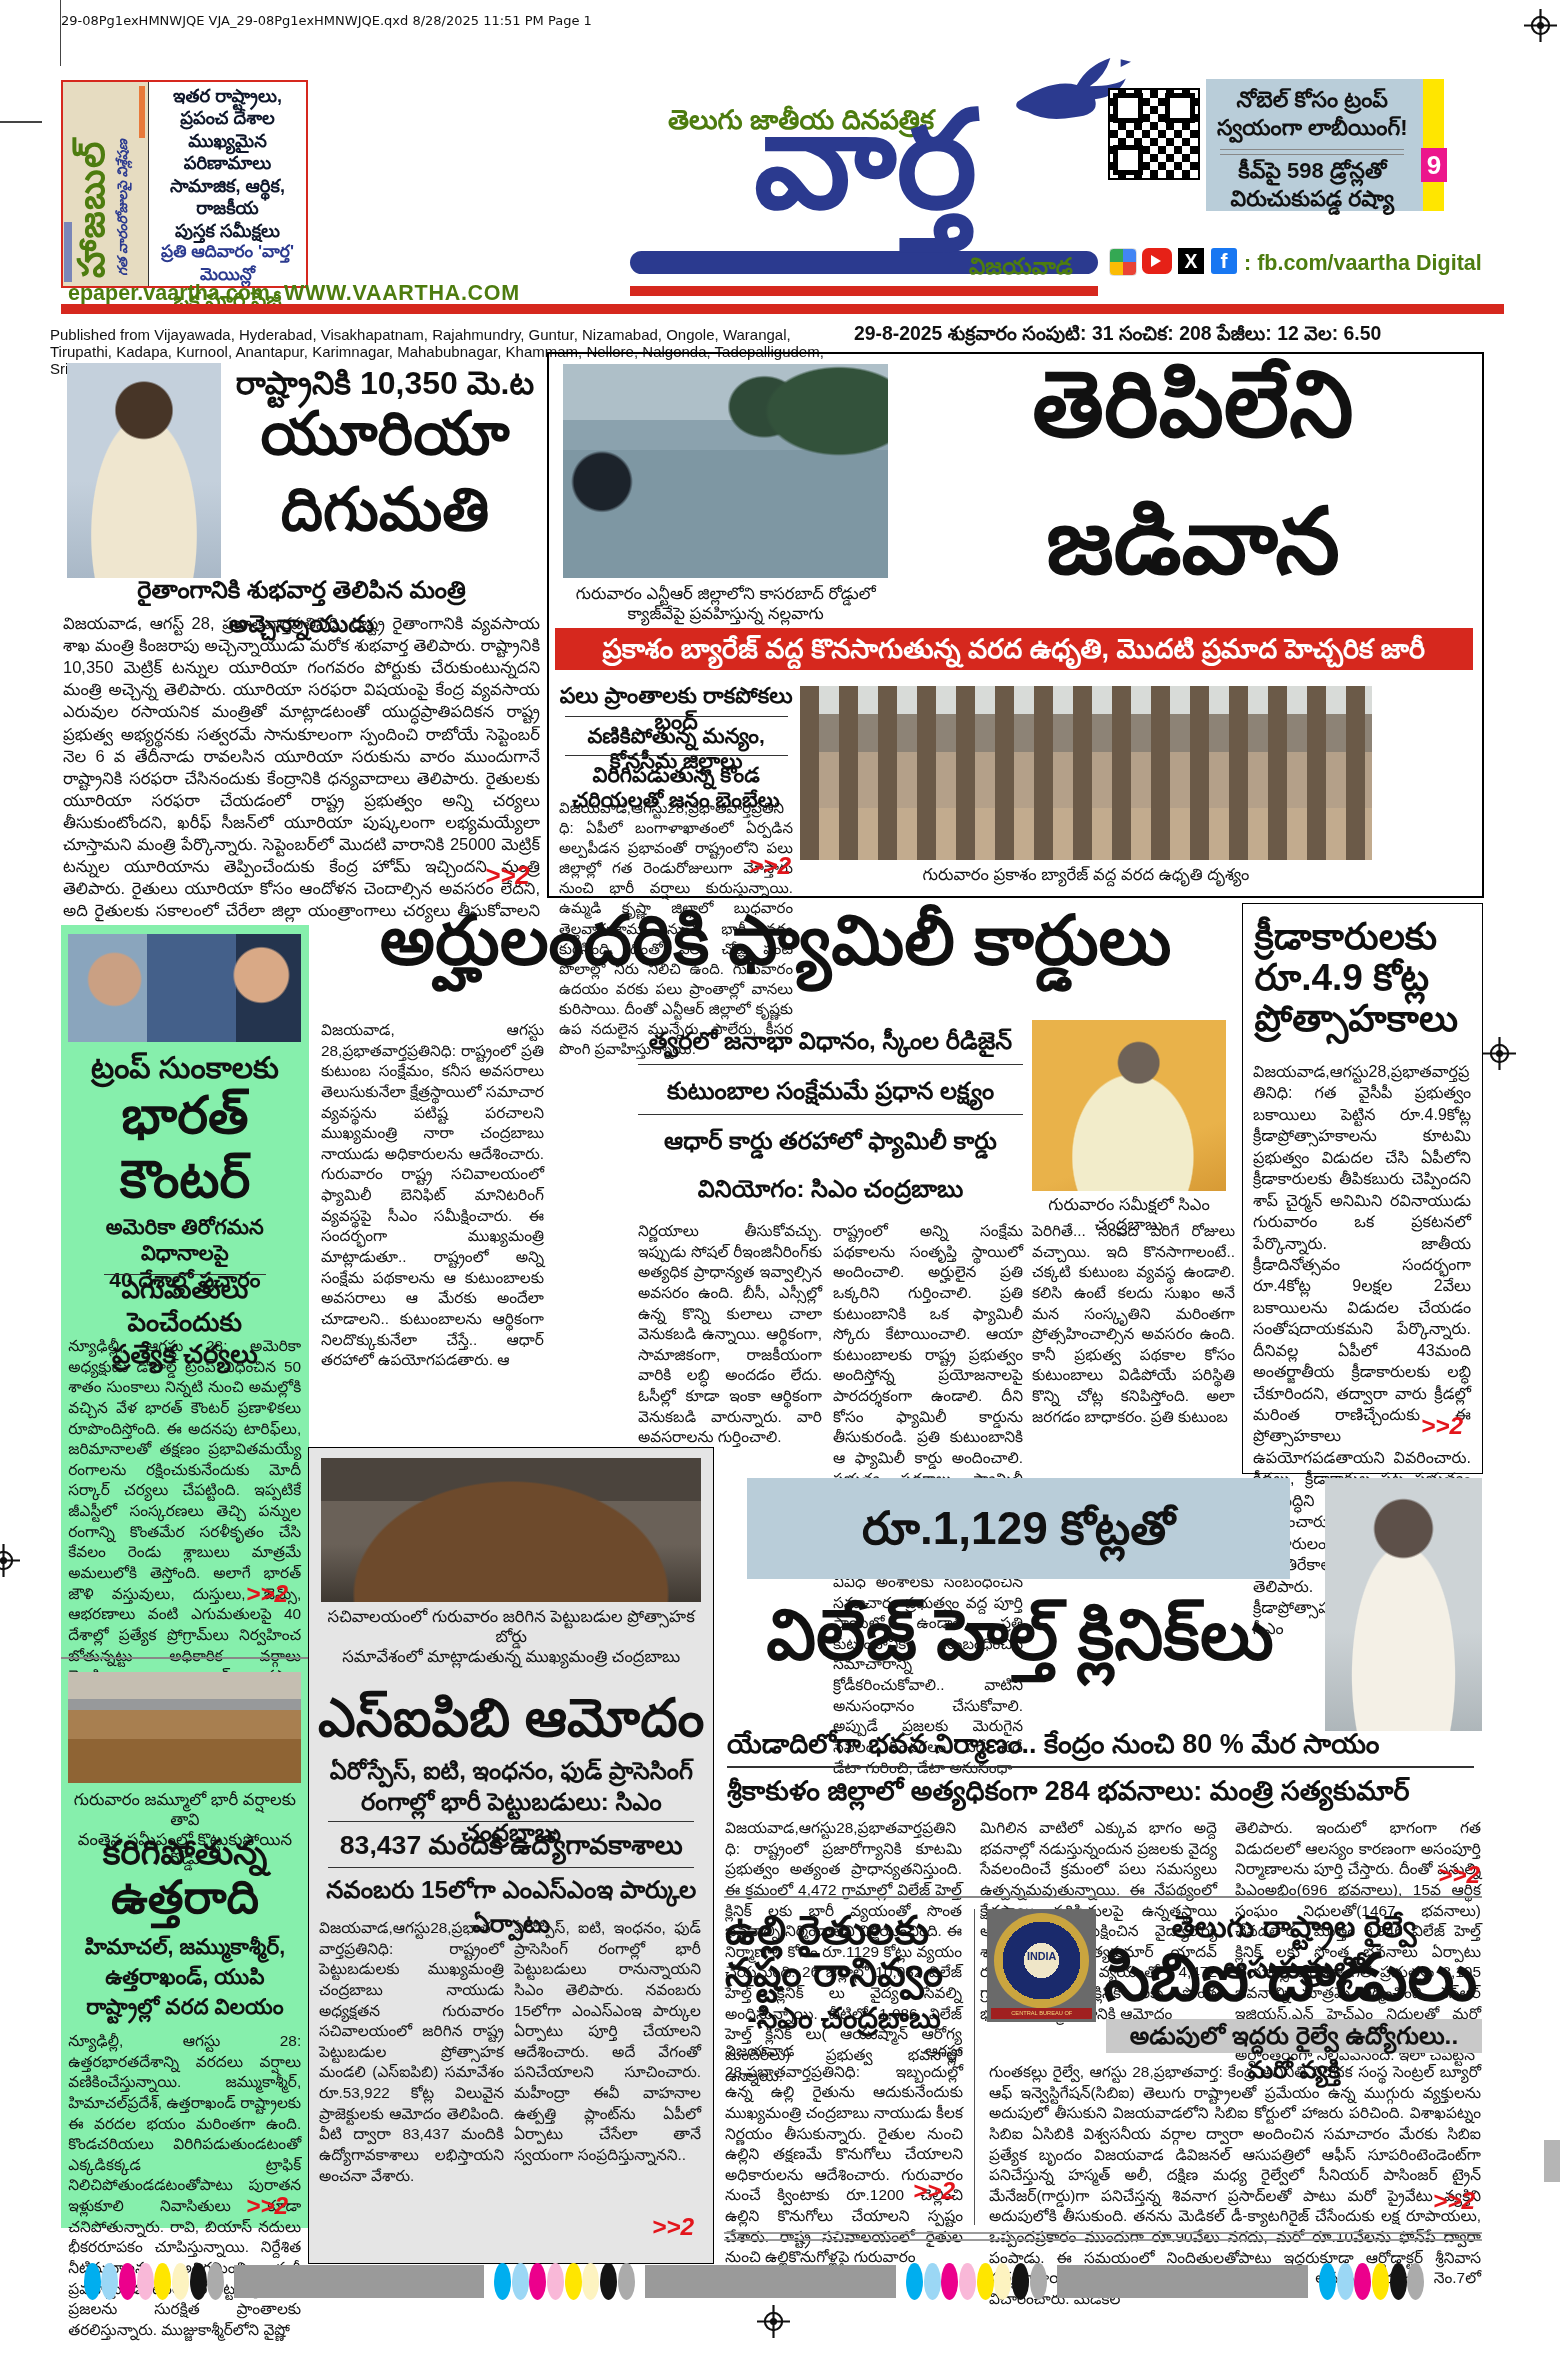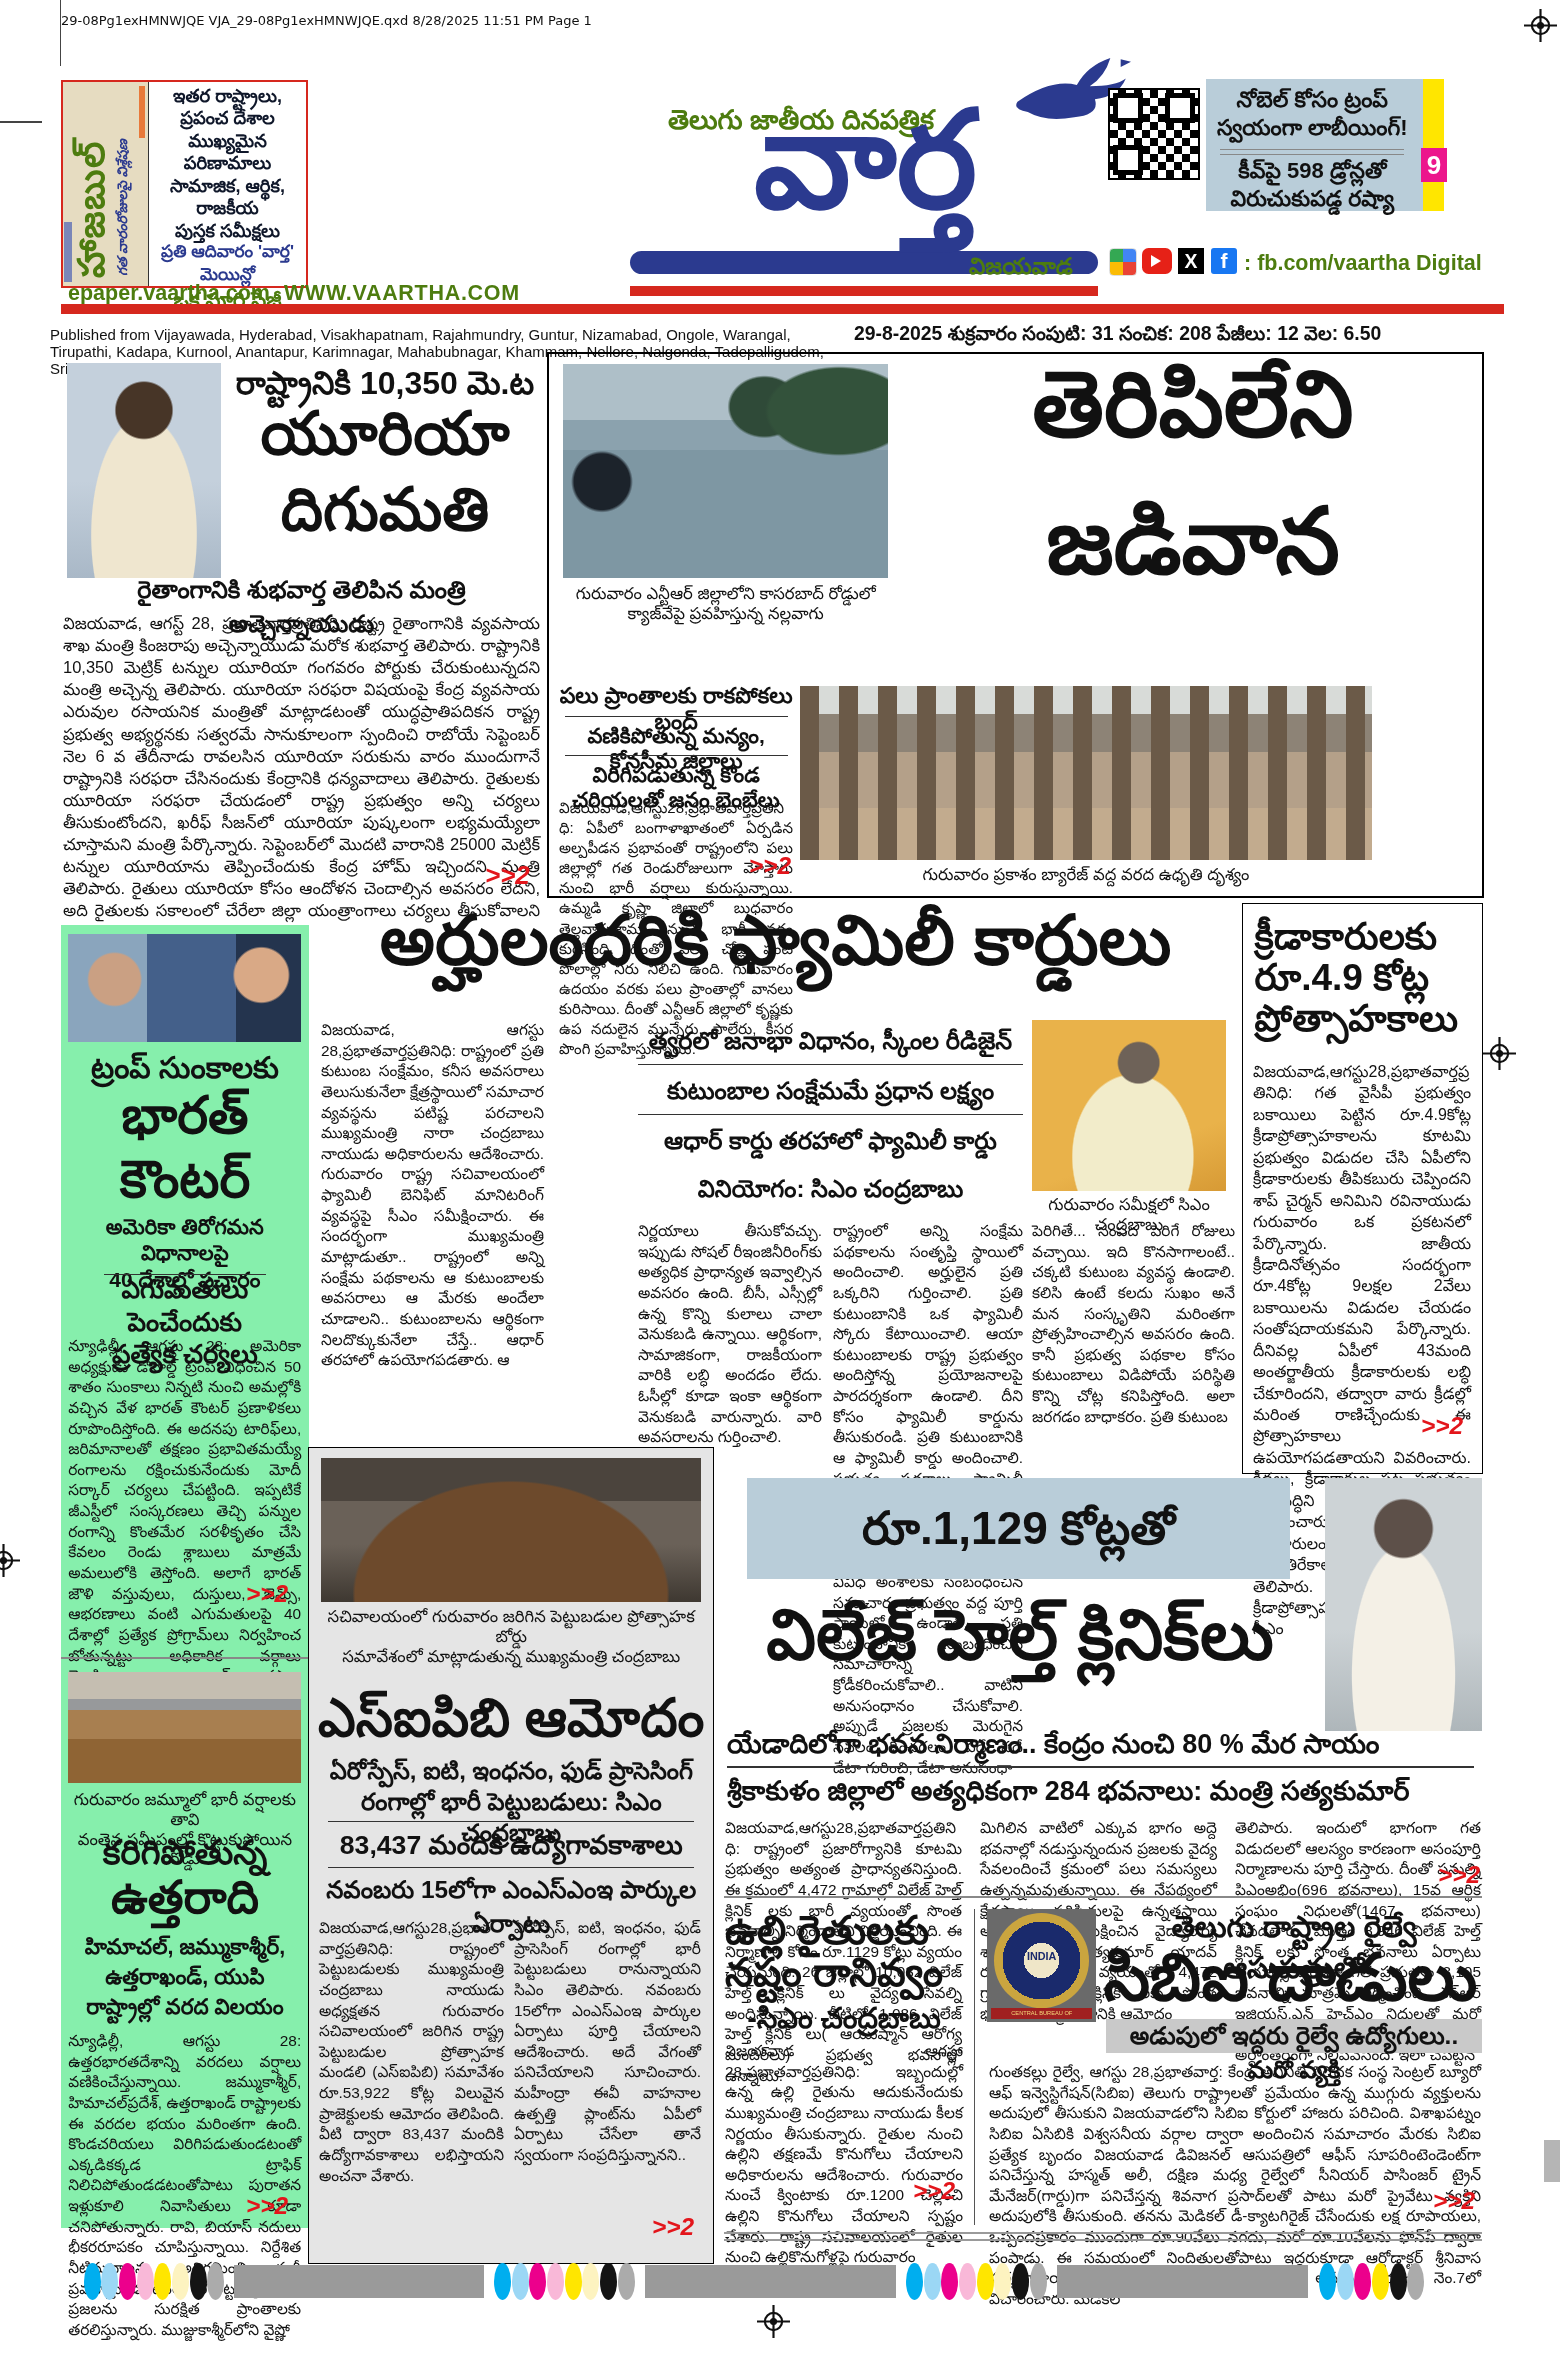--- a/index.html
+++ b/index.html
@@ -166,20 +166,21 @@
   <div class="abs b c" style="left:230px;top:480px;width:310px;font-size:60px;line-height:1">దిగుమతి</div>
   <div class="abs b c" style="left:63px;top:576px;width:477px;font-size:24px">రైతాంగానికి శుభవార్త తెలిపిన మంత్రి అచ్చెన్నాయుడు</div>
   <div class="abs body-t" style="left:63px;top:612px;width:477px;height:279px;font-size:16.5px">విజయవాడ, ఆగస్ట్ 28, ప్రభాతవార్తప్రతినిధి: రాష్ట్ర రైతాంగానికి వ్యవసాయ శాఖ మంత్రి కింజరాపు అచ్చెన్నాయుడు మరోక శుభవార్త తెలిపారు. రాష్ట్రానికి 10,350 మెట్రిక్ టన్నుల యూరియా గంగవరం పోర్టుకు చేరుకుంటున్నదని మంత్రి అచ్చెన్న తెలిపారు. యూరియా సరఫరా విషయంపై కేంద్ర వ్యవసాయ ఎరువుల రసాయనిక మంత్రితో మాట్లాడటంతో యుద్ధప్రాతిపదికన రాష్ట్ర ప్రభుత్వ అభ్యర్థనకు సత్వరమే సానుకూలంగా స్పందించి రాబోయే సెప్టెంబర్ నెల 6 వ తేదీనాడు రావలసిన యూరియా సరుకును వారం ముందుగానే రాష్ట్రానికి సరఫరా చేసినందుకు కేంద్రానికి ధన్యవాదాలు తెలిపారు. రైతులకు యూరియా సరఫరా చేయడంలో రాష్ట్ర ప్రభుత్వం అన్ని చర్యలు తీసుకుంటోందని, ఖరీఫ్ సీజన్‌లో యూరియా పుష్కలంగా లభ్యమయ్యేలా చూస్తామని మంత్రి పేర్కొన్నారు. సెప్టెంబర్‌లో మొదటి వారానికి 25000 మెట్రిక్ టన్నుల యూరియాను తెప్పించేందుకు కేంద్ర హోమ్ ఇచ్చిందని మంత్రి తెలిపారు. రైతులు యూరియా కోసం ఆందోళన చెందాల్సిన అవసరం లేదని, అది రైతులకు సకాలంలో చేరేలా జిల్లా యంత్రాంగాలు చర్యలు తీసుకోవాలని ఆదేశించారు. రాష్ట్ర</div>
   <div class="abs jump" style="left:485px;top:860px;font-size:26px">&gt;&gt;2</div>
 
   <div class="abs" style="left:547px;top:352px;width:933px;height:542px;border:2.2px solid #000">
     <div class="abs photo ph-floodroad" style="left:14.4px;top:10px;width:325px;height:214px"></div>
     <div class="abs cap c" style="left:7.2px;top:230px;width:339px">గురువారం ఎన్టీఆర్ జిల్లాలోని కాసరబాద్ రోడ్డులో క్యాజ్‌వేపై ప్రవహిస్తున్న నల్లవాగు</div>
     <div class="abs b c" style="left:363px;top:4.3px;width:562px;font-size:92px;line-height:1">తెరిపిలేని</div>
     <div class="abs b c" style="left:363px;top:141px;width:562px;font-size:92px;line-height:1">జడివాన</div>
+    <div class="abs" style="left:5.7px;top:274px;width:918px;height:42px;background:#d6281e;color:#fff;font-weight:700;font-size:27px;text-align:center;line-height:42px">ప్రకాశం బ్యారేజ్ వద్ద కొనసాగుతున్న వరద ఉధృతి, మొదటి ప్రమాద హెచ్చరిక జారీ</div>
     <div class="abs b c" style="left:8.6px;top:329px;width:237px;font-size:22px;line-height:1.2">పలు ప్రాంతాలకు రాకపోకలు బంద్</div>
     <div class="abs rule" style="left:16px;top:362px;width:223px;height:1.4px"></div>
     <div class="abs b c" style="left:8.6px;top:369px;width:237px;font-size:21px;line-height:1.2">వణికిపోతున్న మన్యం, కోనసీమ జిల్లాలు</div>
     <div class="abs rule" style="left:16px;top:401px;width:223px;height:1.4px"></div>
     <div class="abs b c" style="left:8.6px;top:408px;width:237px;font-size:21px;line-height:1.2">విరిగిపడుతున్న కొండ చరియలతో జనం బెంబేలు</div>
     <div class="abs body-t" style="left:10px;top:444px;width:234px;height:85px;font-size:15px">విజయవాడ,ఆగస్టు28,ప్రభాతవార్తప్రతినిధి: ఏపీలో బంగాళాఖాతంలో ఏర్పడిన అల్పపీడన ప్రభావంతో రాష్ట్రంలోని పలు జిల్లాల్లో గత రెండురోజులుగా మోస్తారు నుంచి భారీ వర్షాలు కురుస్తున్నాయి. ఉమ్మడి కృష్ణా జిల్లాలో బుధవారం తెల్లవారుజాము నుంచి భారీ వర్షం కురిసింది. దీంతో పలు చోట్ల పంట పొలాల్లో నీరు నిలిచి ఉంది. గురువారం ఉదయం వరకు పలు ప్రాంతాల్లో వానలు కురిసాయి. దీంతో ఎన్టీఆర్ జిల్లాలో కృష్ణకు ఉప నదులైన మున్నేరు. పాలేరు, కీసర పొంగి ప్రవాహిస్తున్నాయి.</div>
     <div class="abs jump" style="left:200px;top:498px;font-size:24.4px">&gt;&gt;2</div>
     <div class="abs photo ph-barrage" style="left:251px;top:332px;width:572px;height:174px"></div>
     <div class="abs cap c" style="left:251px;top:511px;width:572px">గురువారం ప్రకాశం బ్యారేజ్ వద్ద వరద ఉధృతి దృశ్యం</div>
   </div>

